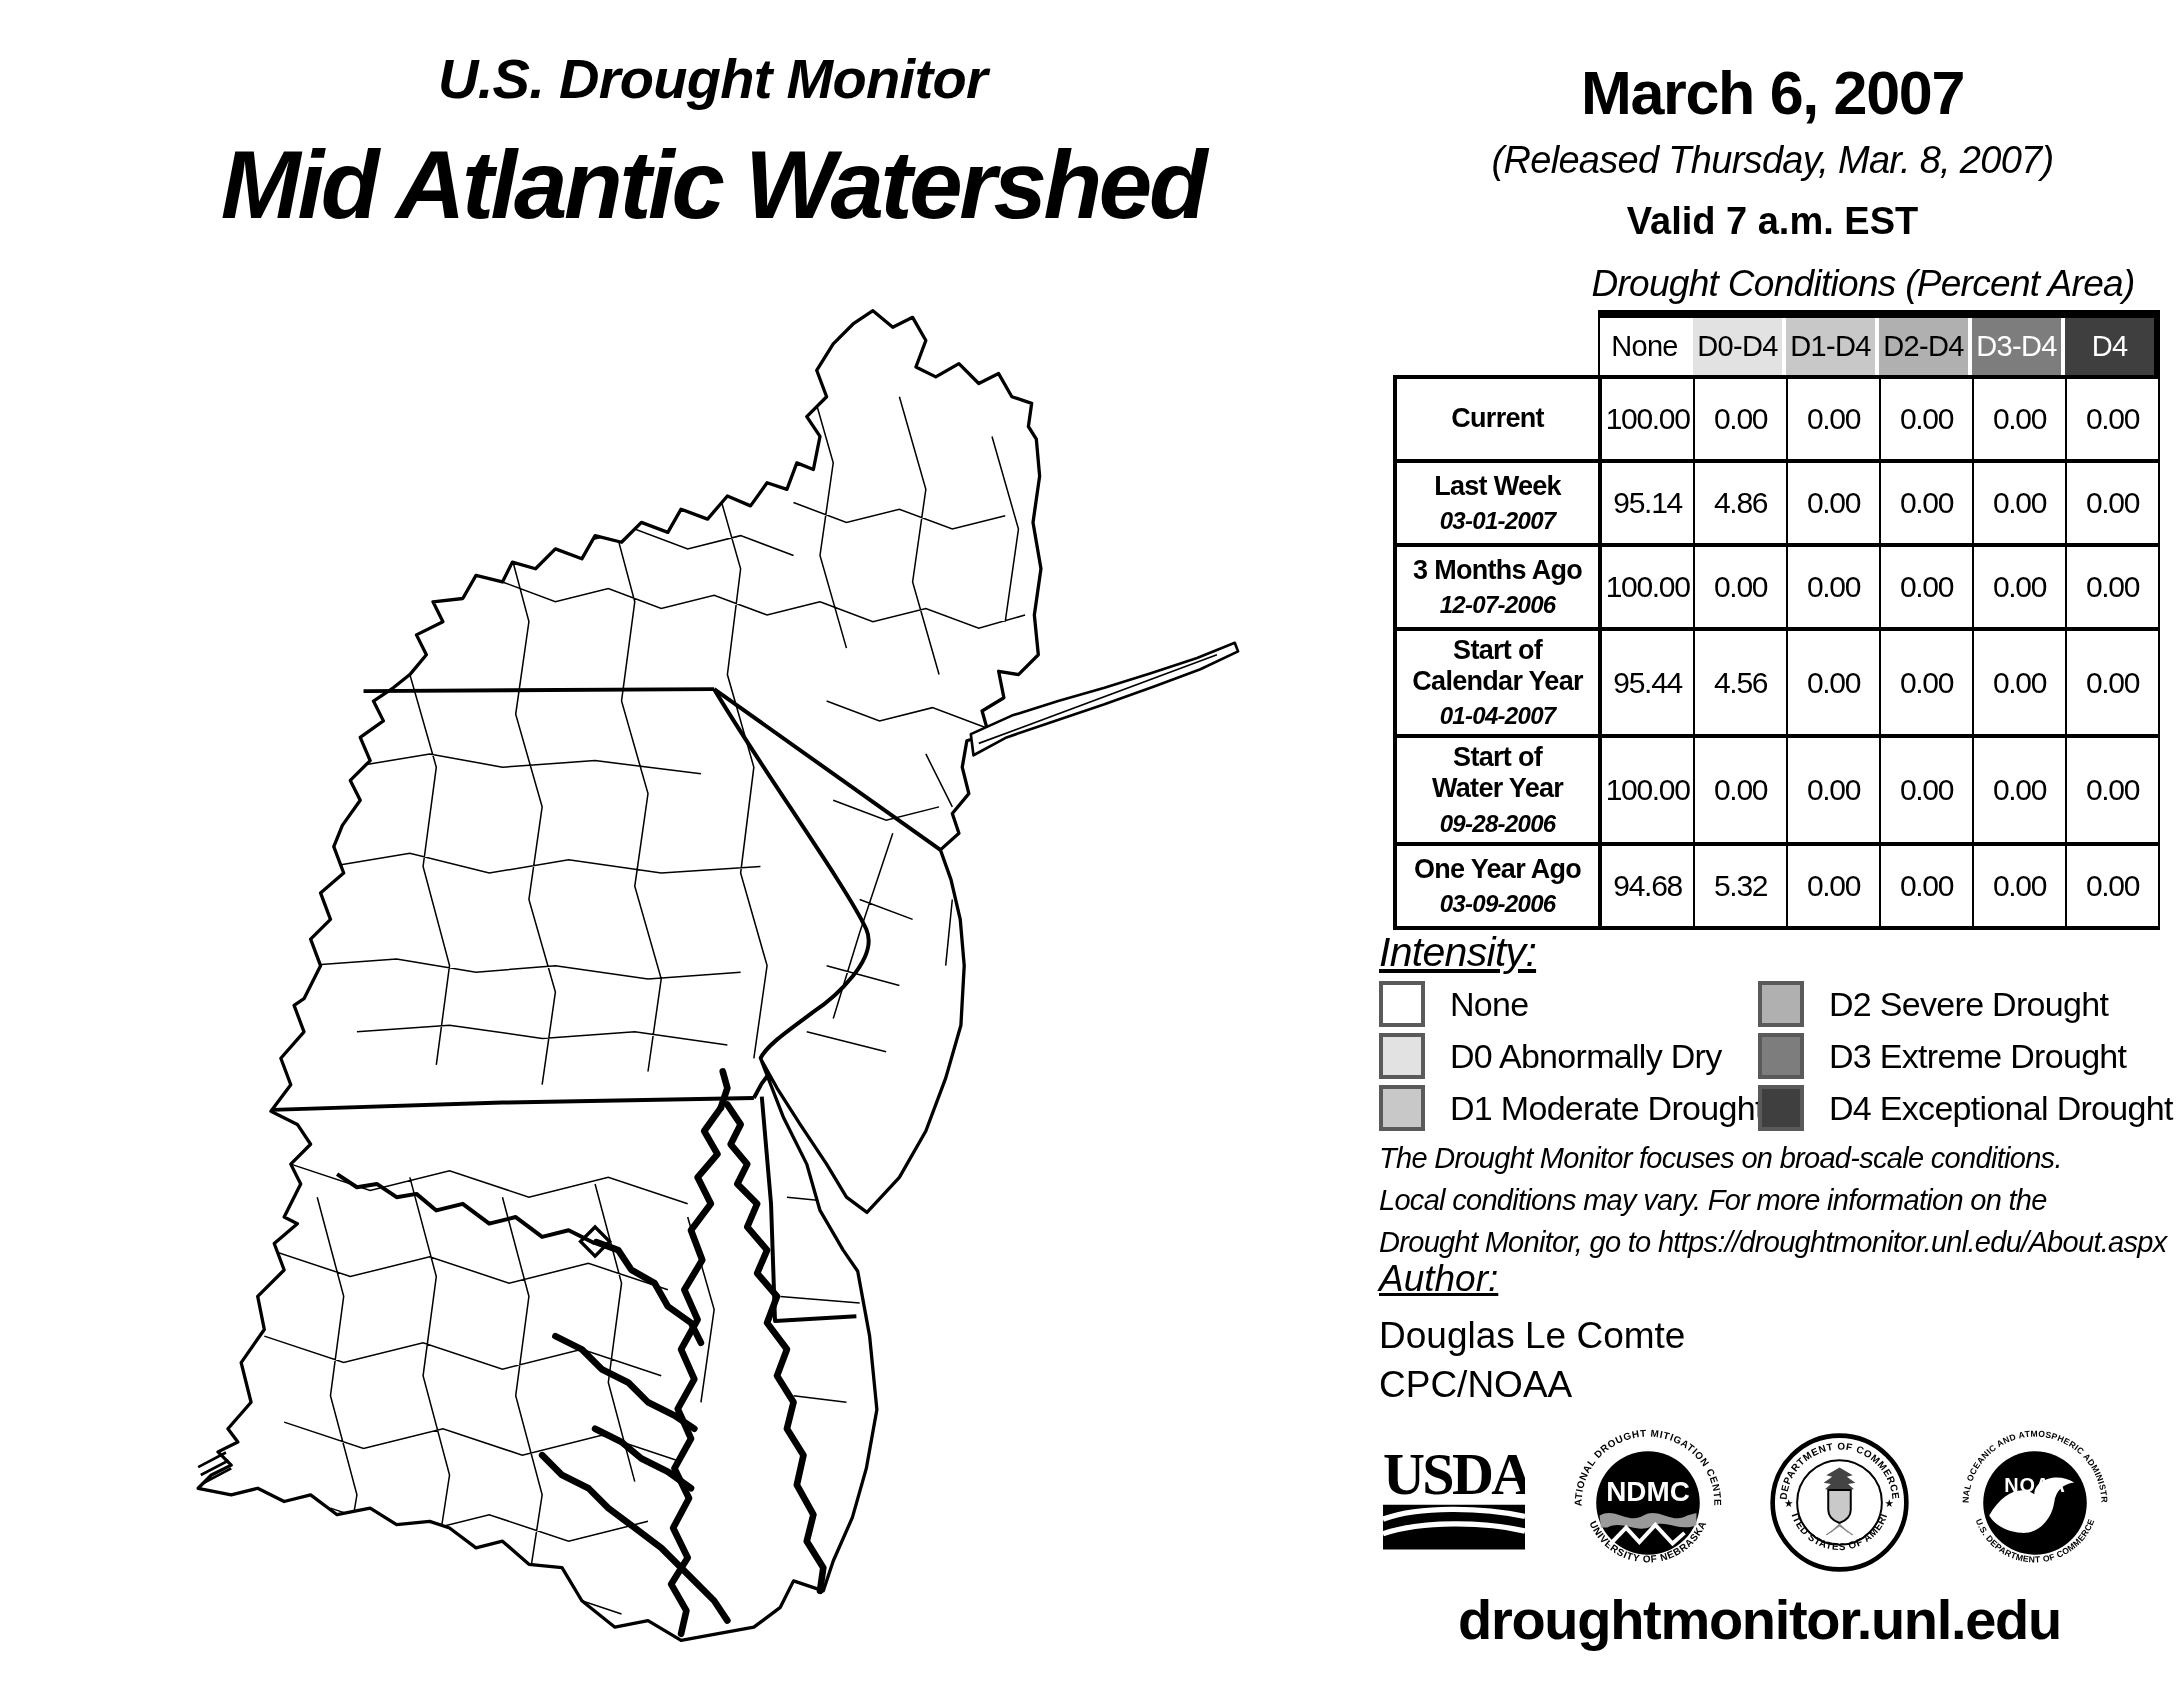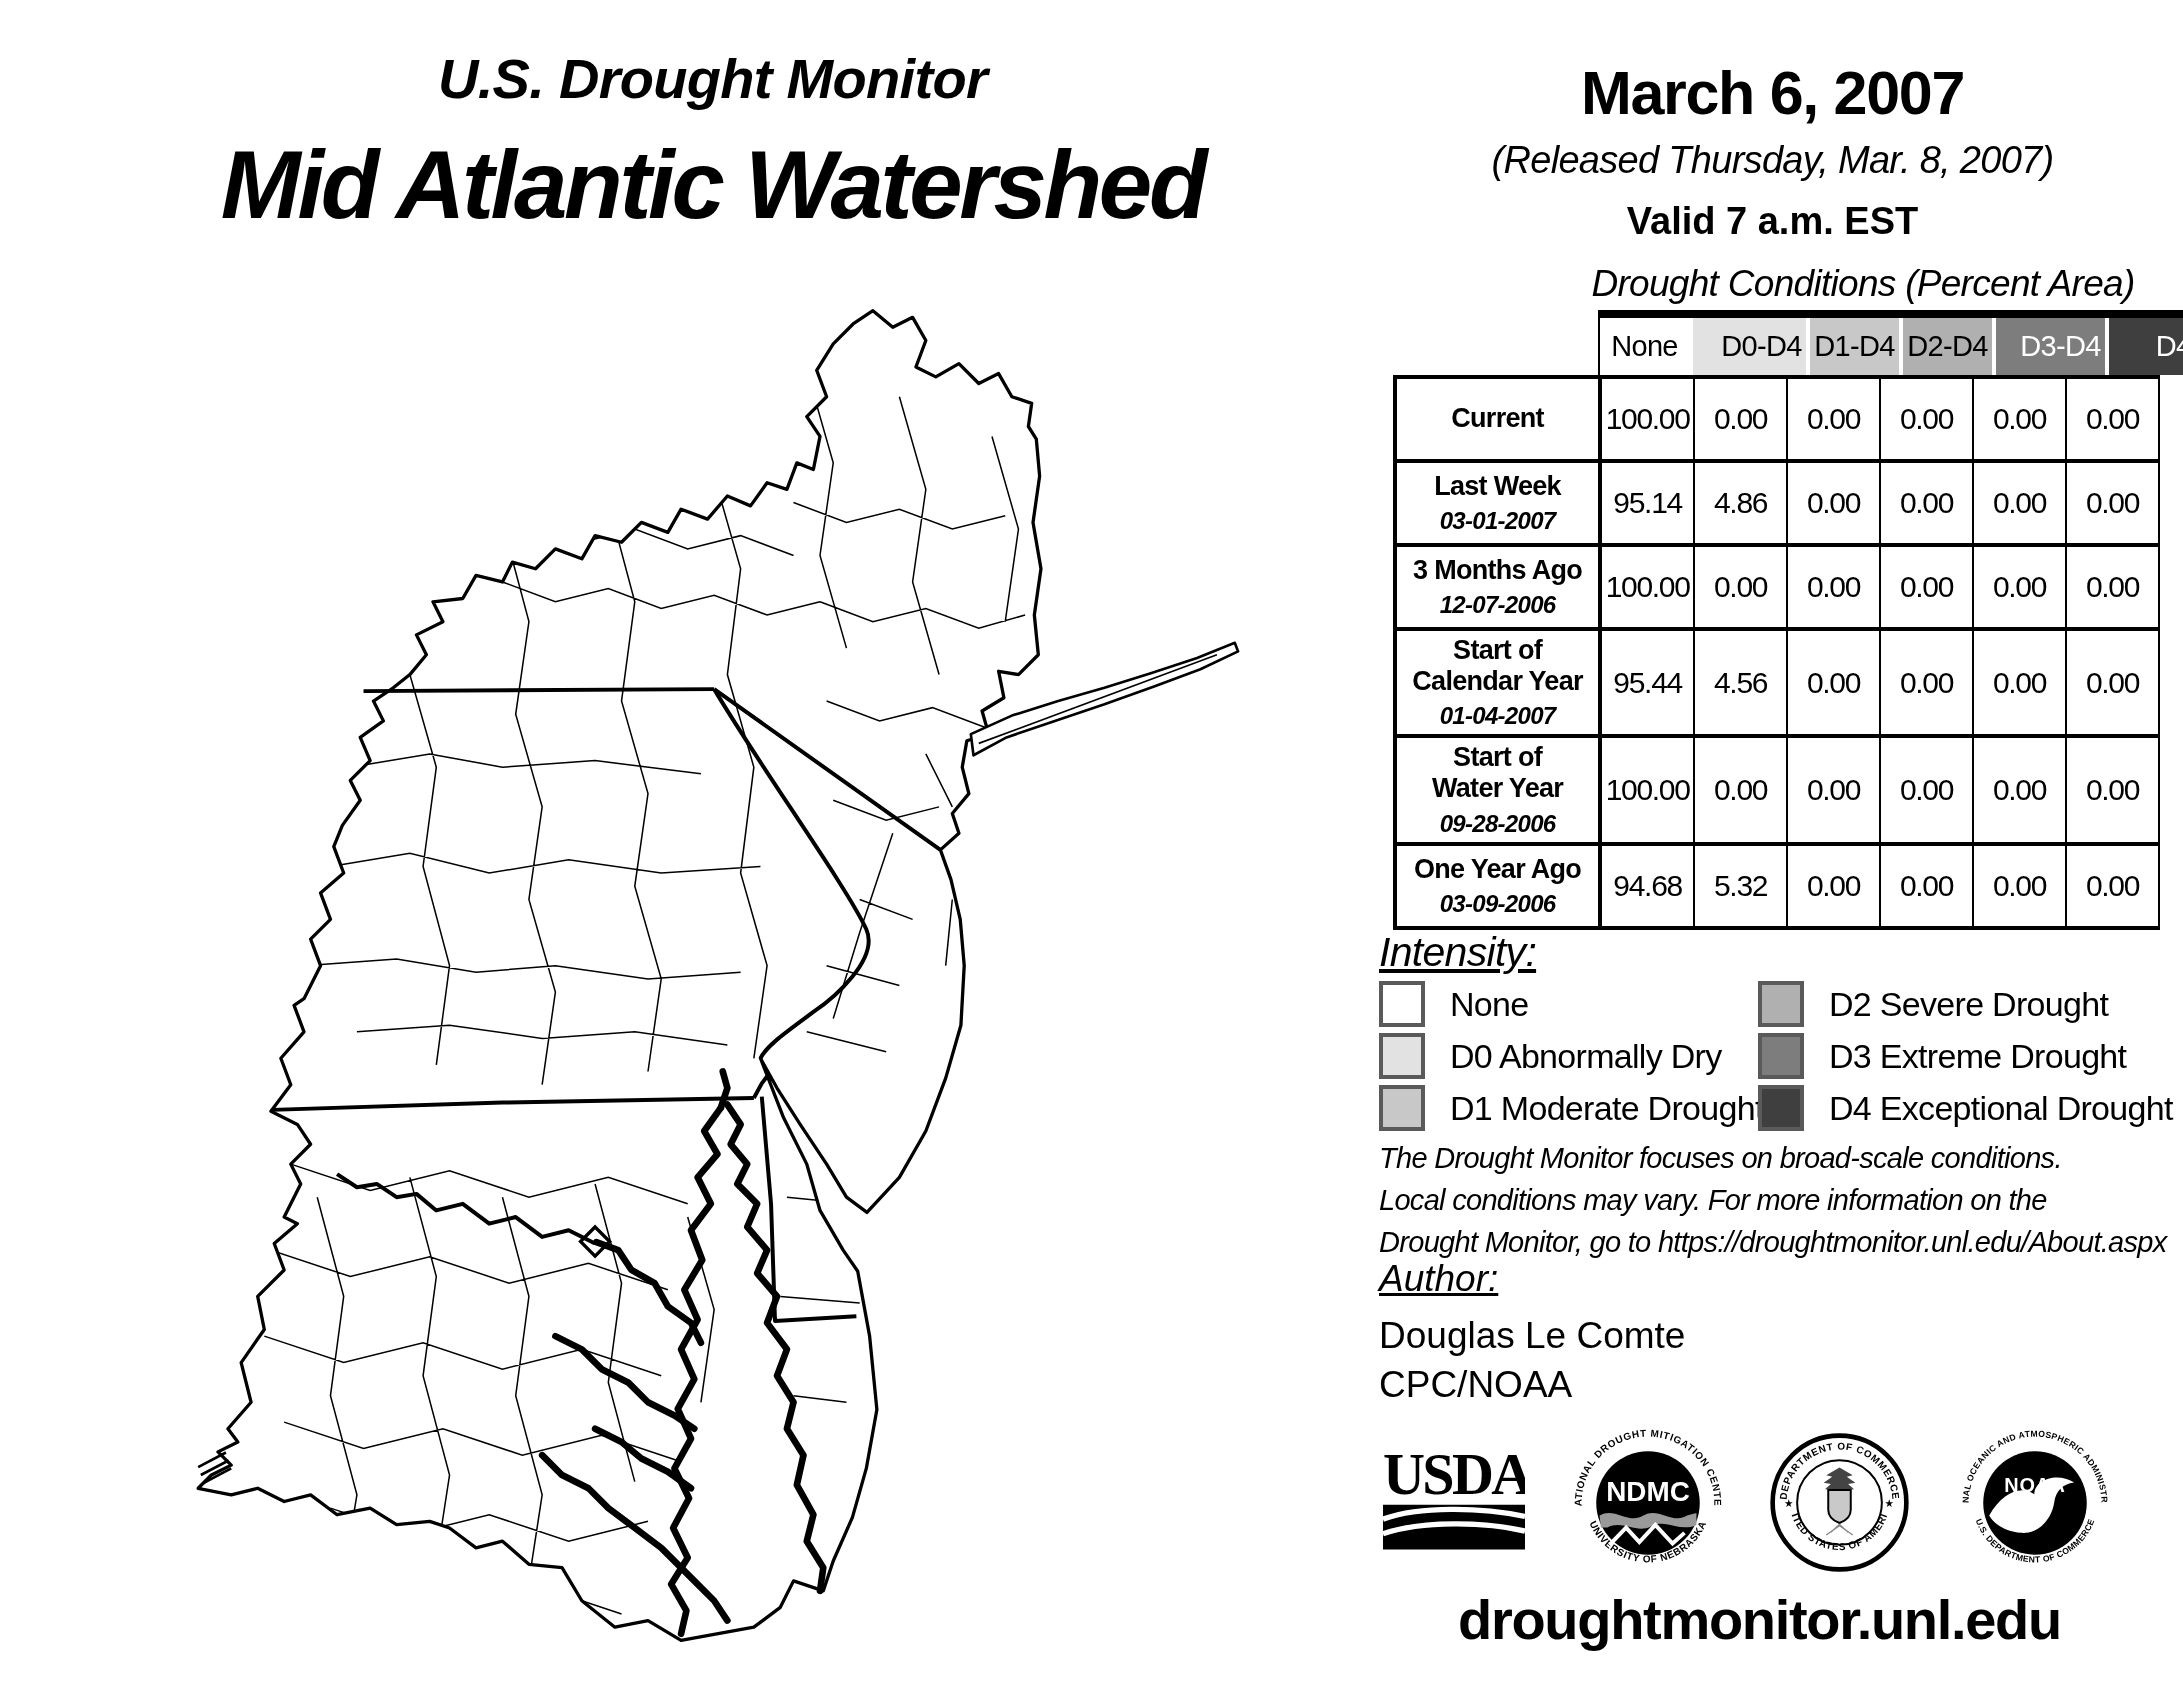--- a/index.html
+++ b/index.html
@@ -18,21 +18,21 @@
 
   
   .table-title{position:absolute;left:1585px;top:263px;width:556px;text-align:center;
                font-size:37px;font-style:italic;letter-spacing:-0.7px;}
   .dm-table{position:absolute;left:1393px;top:310px;width:767px;}
   .hdr-row{position:absolute;left:205px;top:0;display:flex;border-top:8px solid #000;
            border-left:2.6px solid #000;border-right:6.6px solid #000;}
   .hdr-cell{width:89px;height:57px;margin-right:4px;display:flex;align-items:center;
             justify-content:center;font-size:29px;letter-spacing:-0.7px;}
   .hdr-cell:last-child{margin-right:0;}
-  .hdr-cell.dark{color:#fff;padding-left:20px;}
+  .hdr-cell.dark{color:#fff;}
   .body-tbl{position:absolute;left:0;top:65px;border-collapse:collapse;background:#fff;}
   .body-tbl th.rowlab{width:196px;border:4.6px solid #000;padding:4px 2.6px;}
   .body-tbl td.val{width:89px;height:78px;border-left:2px solid #000;border-right:2px solid #000;
                    border-top:4.6px solid #000;border-bottom:4.6px solid #000;text-align:center;
                    font-size:30px;letter-spacing:-1.3px;}
   .rlab{font-size:27px;font-weight:bold;letter-spacing:-0.7px;white-space:pre-line;line-height:1.15;}
   .rdate{font-size:24px;font-style:italic;margin-top:5.3px;letter-spacing:-0.7px;}
 
   
   .intensity{position:absolute;left:1379px;top:929px;font-size:41px;font-style:italic;
@@ -119,21 +119,21 @@
         <path d="M108,1782 L150,1760 M104,1770 L146,1748 M100,1758 L142,1736"></path>
       </g>
     </svg>
   </div>
 
   <div class="table-title">Drought Conditions (Percent Area)</div>
 
   <div class="dm-table">
     <div class="hdr-row">
       <div class="hdr-cell" style="background-color: rgb(255, 255, 255);">None</div>
-      <div class="hdr-cell" style="background-color: rgb(226, 226, 226); padding-left: 24px;">D0-D4</div>
+      <div class="hdr-cell" style="background-color: rgb(226, 226, 226);">D0-D4</div>
       <div class="hdr-cell" style="background-color: rgb(200, 200, 200);">D1-D4</div>
       <div class="hdr-cell" style="background-color: rgb(176, 176, 176);">D2-D4</div>
       <div class="hdr-cell dark" style="background-color: rgb(125, 125, 125);">D3-D4</div>
       <div class="hdr-cell dark" style="background-color: rgb(63, 63, 63);">D4</div>
     </div>
 
     <table class="body-tbl">
       <tbody>
           <tr>
         <th class="rowlab">

